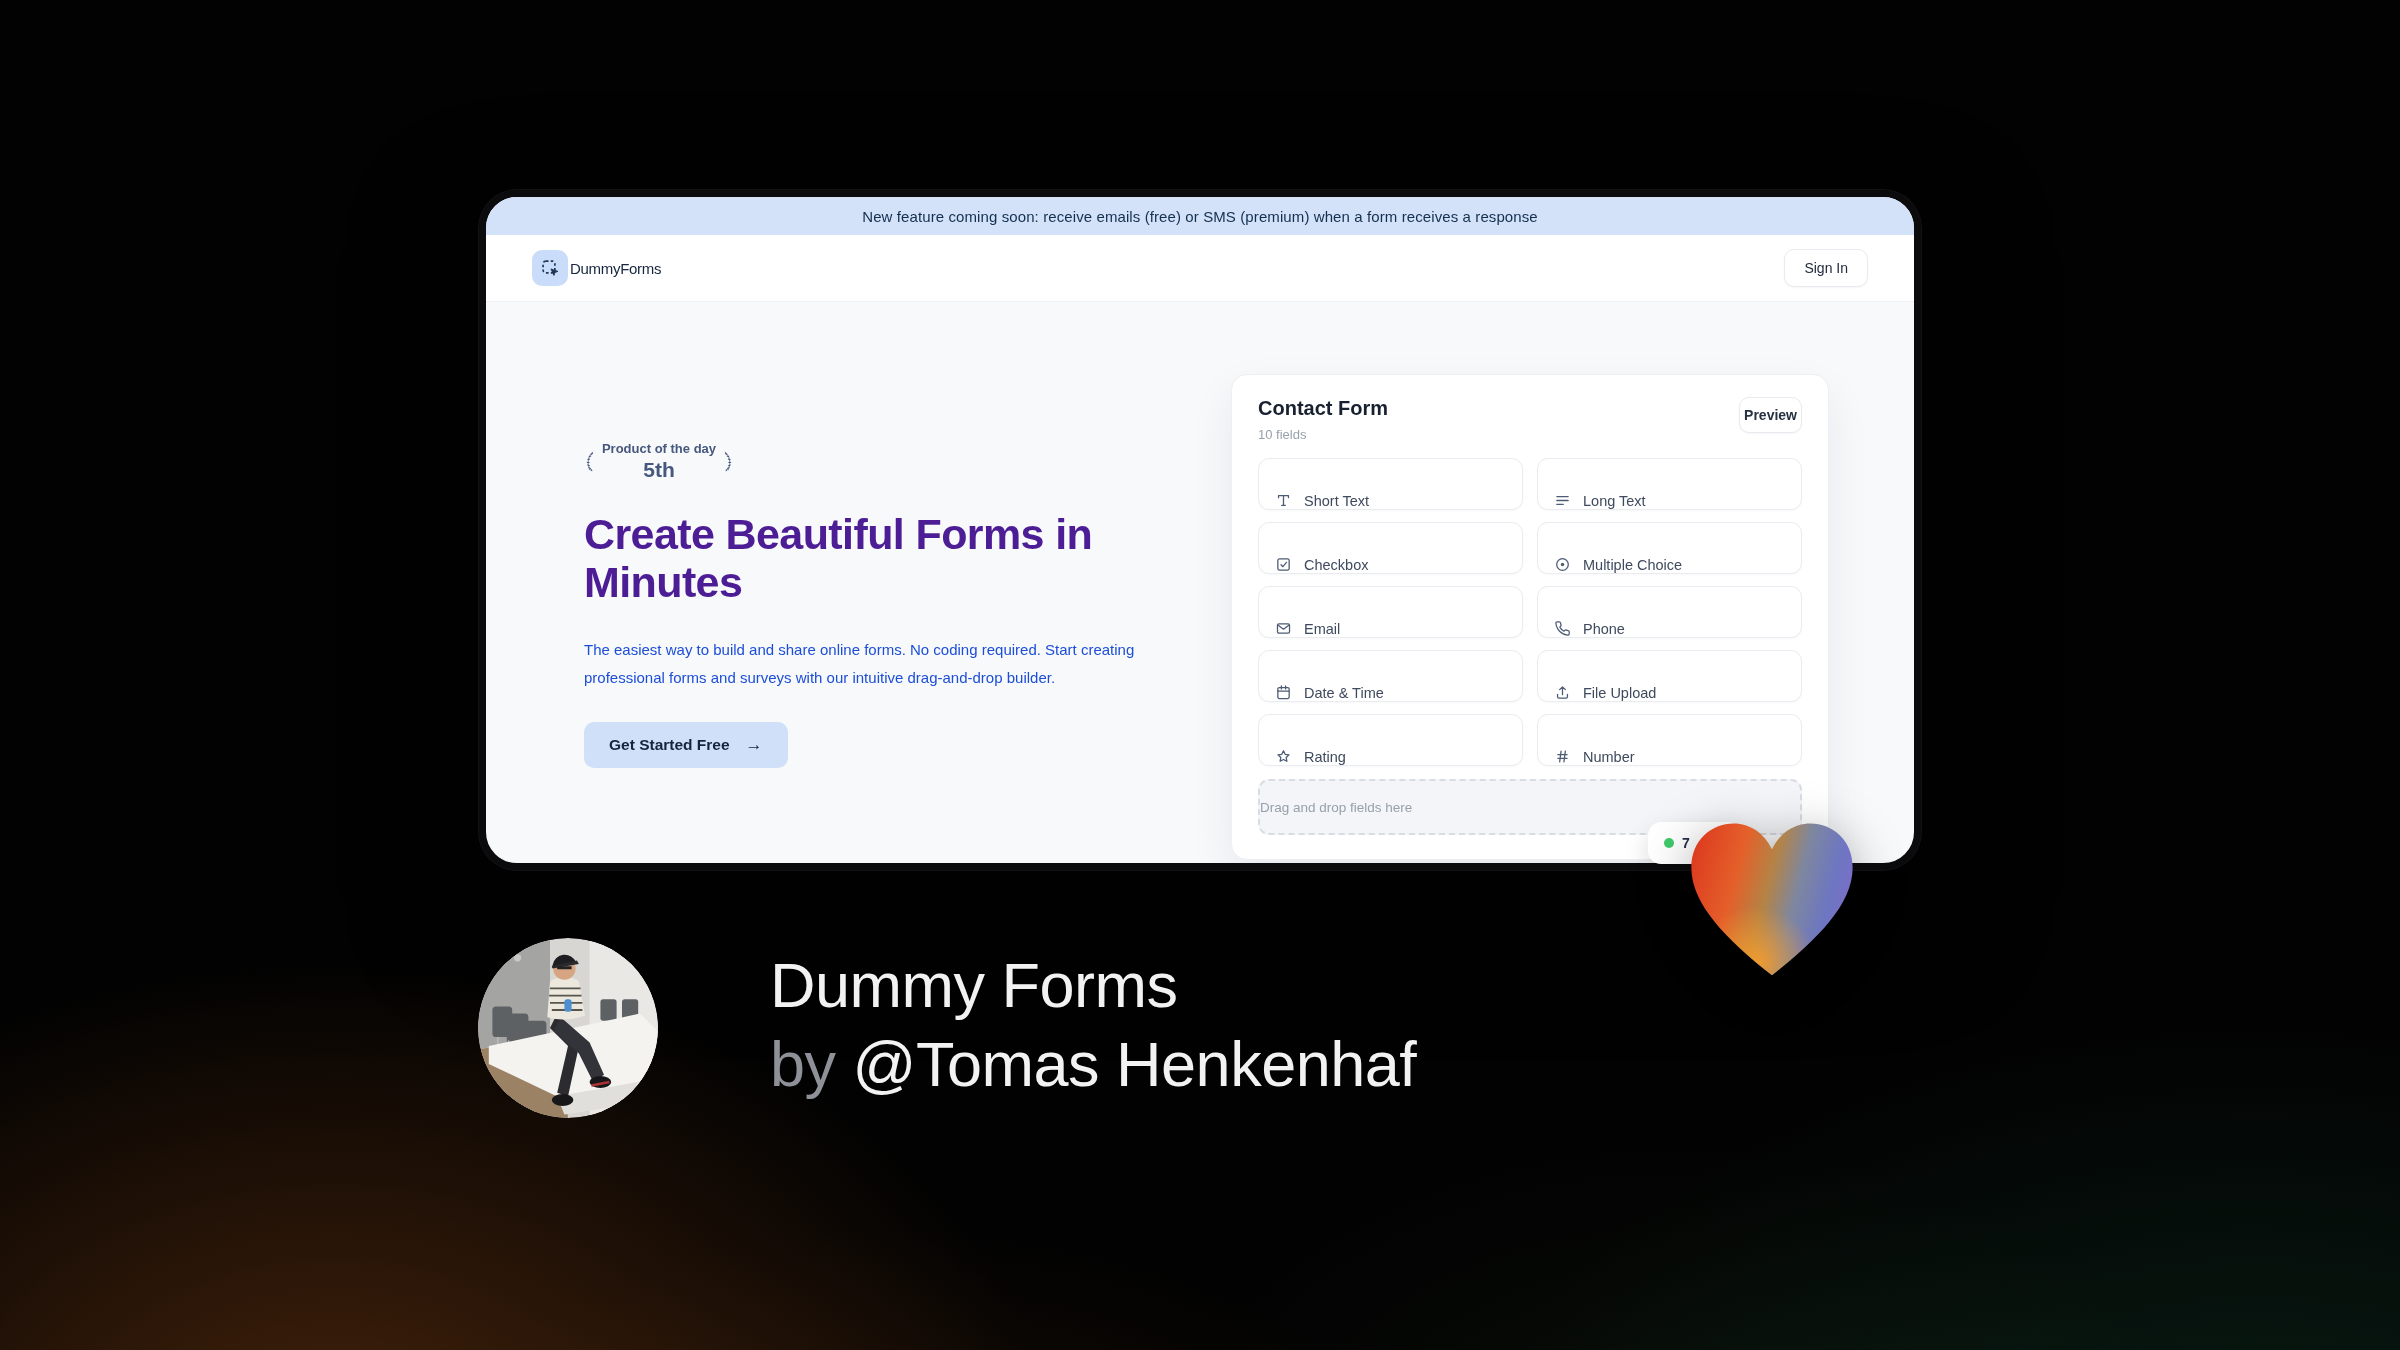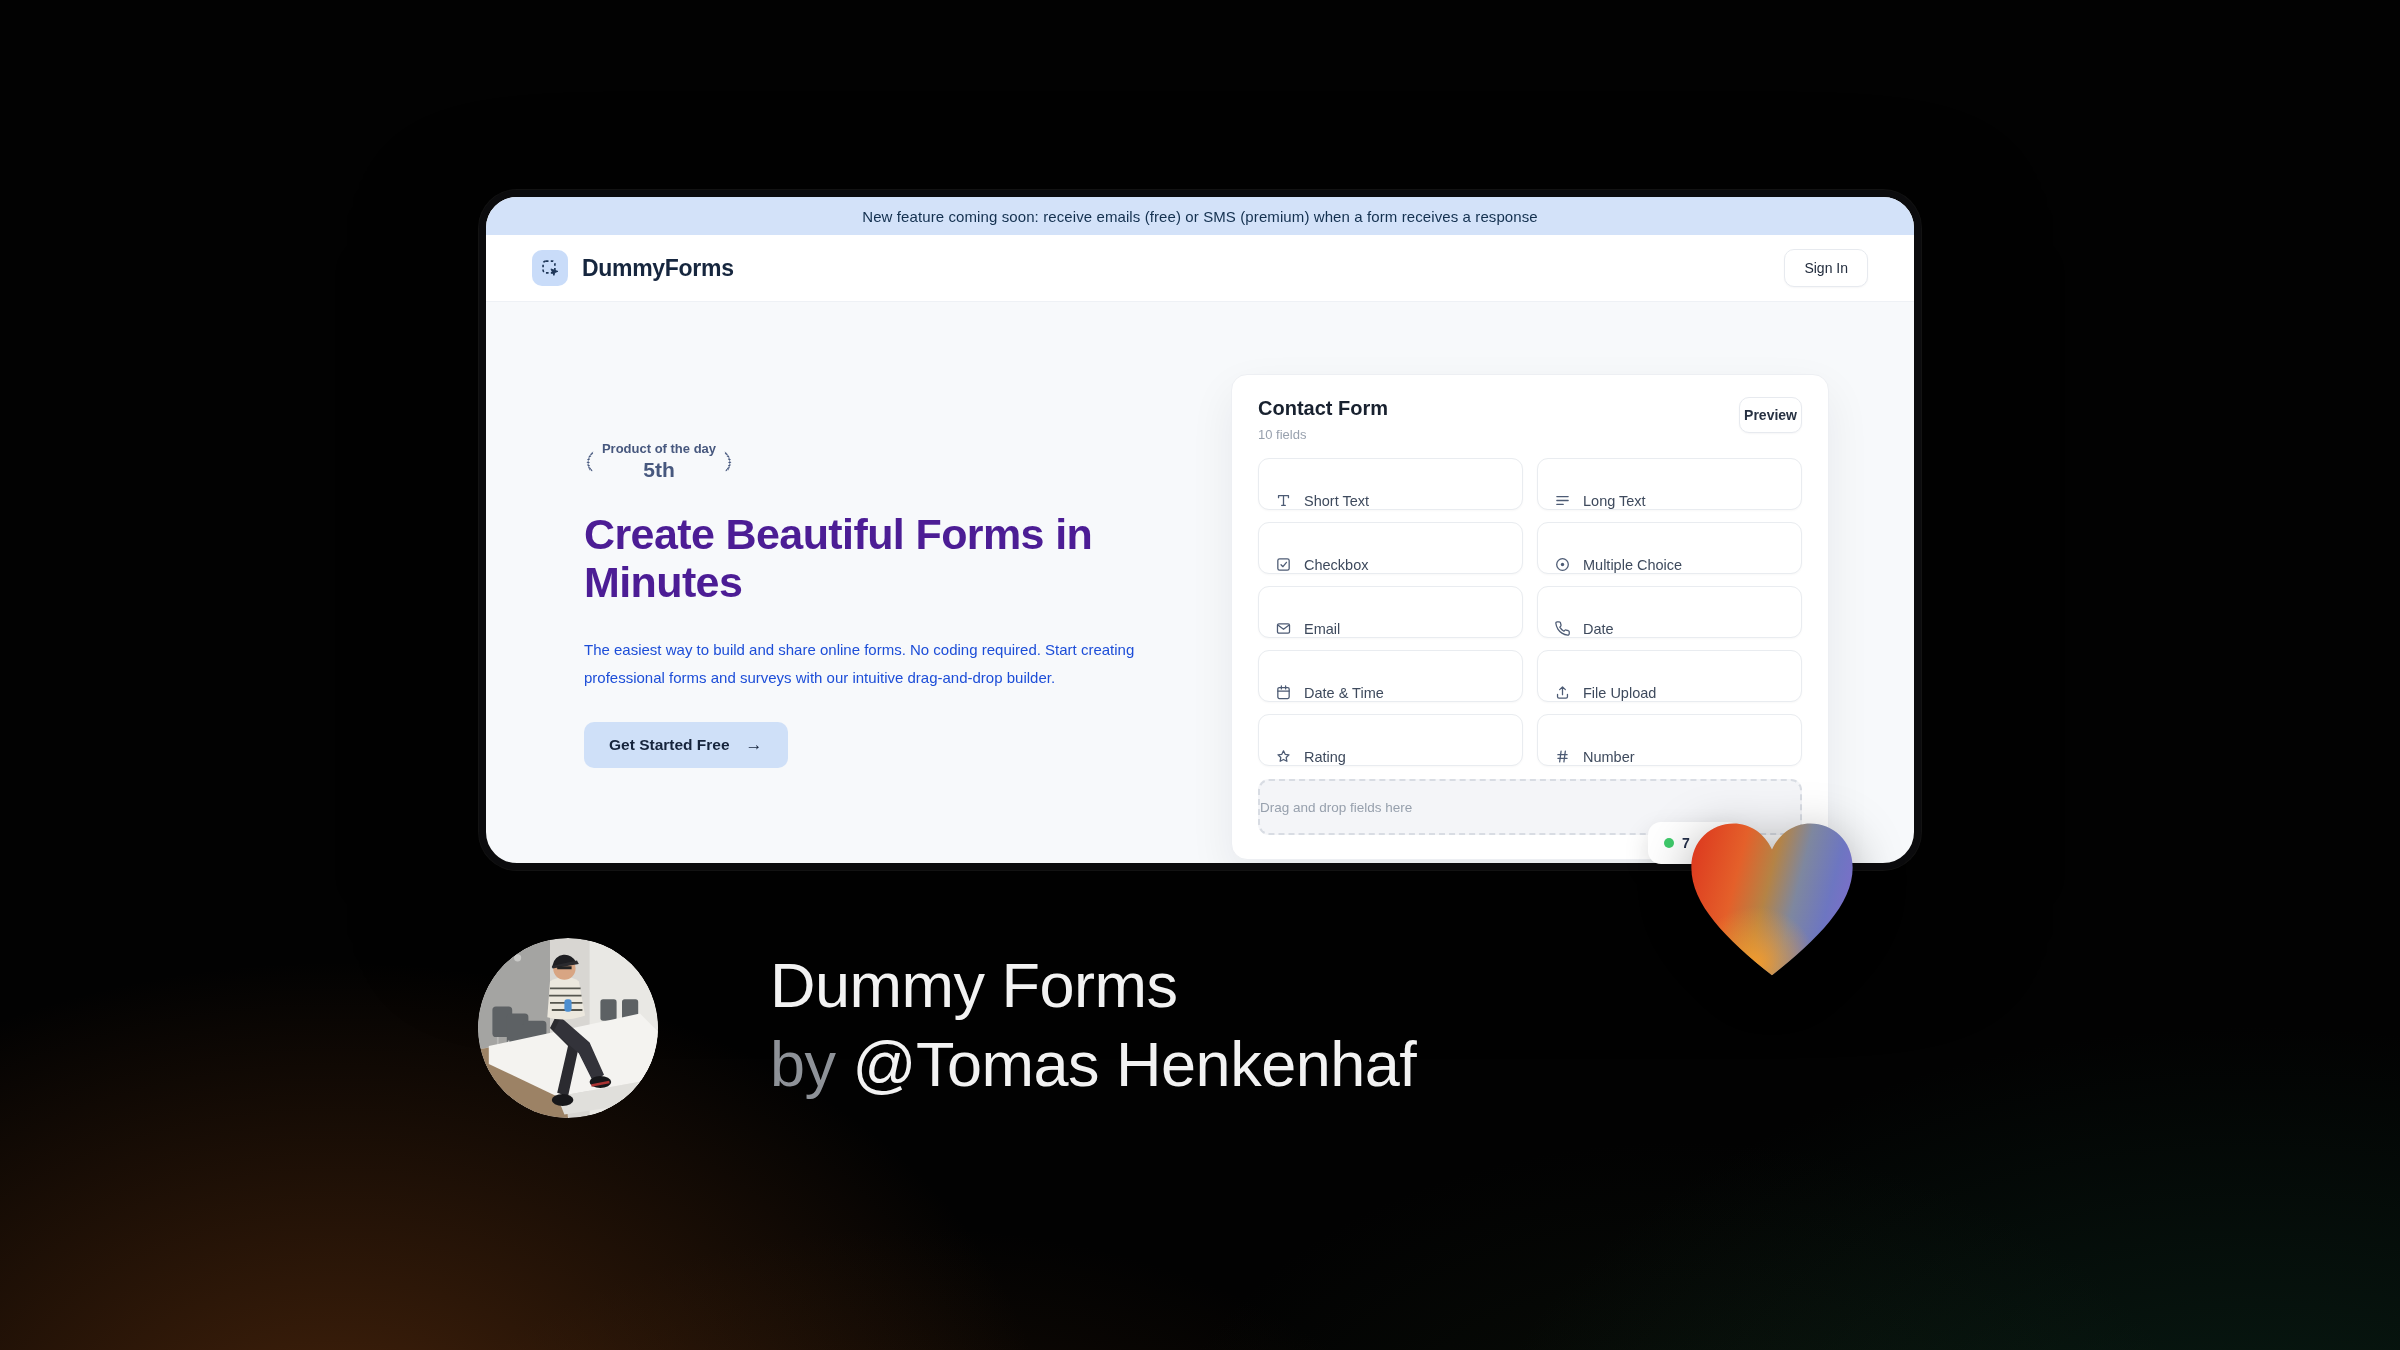--- a/index.html
+++ b/index.html
@@ -20,21 +20,21 @@
     background:#f7f9fb;overflow:hidden;display:flex;flex-direction:column;
     box-shadow:0 0 0 1px rgba(255,255,255,.07),0 45px 120px rgba(0,0,0,.6);
   }
   .banner{height:38px;flex:0 0 auto;background:#d3e2f9;color:#13304f;
     display:flex;align-items:center;justify-content:center;
     font-size:15px;font-weight:500;letter-spacing:.1px;}
   .appbar{height:66px;flex:0 0 auto;background:#ffffff;border-bottom:1px solid #eef1f5;
     display:flex;align-items:center;padding:0 46px;}
   .logo-box{width:36px;height:36px;border-radius:10px;background:#c9dcf9;
     display:flex;align-items:center;justify-content:center;}
-  .brand{margin-left:14px;font-size:23px;font-weight:700;color:#16263e;letter-spacing:-.3px;}
+  .brand{margin-left:2px;font-size:15px;font-weight:400;color:#16263e;letter-spacing:-.3px;}
   .signin{margin-left:auto;background:#fff;border:1px solid #e7eaef;border-radius:10px;
     padding:10px 19px;font-size:14px;font-weight:500;color:#222c3d;cursor:pointer;
     box-shadow:0 1px 2px rgba(16,24,40,.04);}
   .hero{position:relative;flex:1;}
   
   .left-col{position:absolute;left:98px;top:130px;width:582px;}
   .award{display:flex;align-items:center;gap:8px;color:#47587e;width:150px;}
   .award-text{text-align:center;}
   .award-line1{font-size:13px;font-weight:700;white-space:nowrap;}
   .award-line2{font-size:21px;font-weight:700;margin-top:2px;}
@@ -192,21 +192,21 @@
               <rect x="3.5" y="5.5" width="17" height="13" rx="2"></rect>
                 <path d="M4.5 7.5l7.5 5.6 7.5-5.6"></path>
             </svg>
             <span class="field-label">Email</span>
           </div>
 
           <div class="field">
             <svg class="ic" width="17" height="17" viewBox="0 0 24 24">
               <path d="M21.5 16.7v2.8a1.9 1.9 0 0 1-2.1 1.9 18.8 18.8 0 0 1-8.2-2.9 18.5 18.5 0 0 1-5.7-5.7A18.8 18.8 0 0 1 2.6 4.6 1.9 1.9 0 0 1 4.5 2.5h2.8a1.9 1.9 0 0 1 1.9 1.6c.12.9.34 1.8.66 2.7a1.9 1.9 0 0 1-.43 2L8.2 10a15.2 15.2 0 0 0 5.8 5.8l1.2-1.2a1.9 1.9 0 0 1 2-.43c.86.32 1.76.54 2.7.66a1.9 1.9 0 0 1 1.6 1.9z"></path>
             </svg>
-            <span class="field-label">Date</span>
+            <span class="field-label">Phone</span>
           </div>
 
           <div class="field">
             <svg class="ic" width="17" height="17" viewBox="0 0 24 24">
               <rect x="4" y="5" width="16" height="15.5" rx="2"></rect>
                 <path d="M4 10h16M9 2.8v4.2M15 2.8v4.2"></path>
             </svg>
             <span class="field-label">Date &amp; Time</span>
           </div>
 

